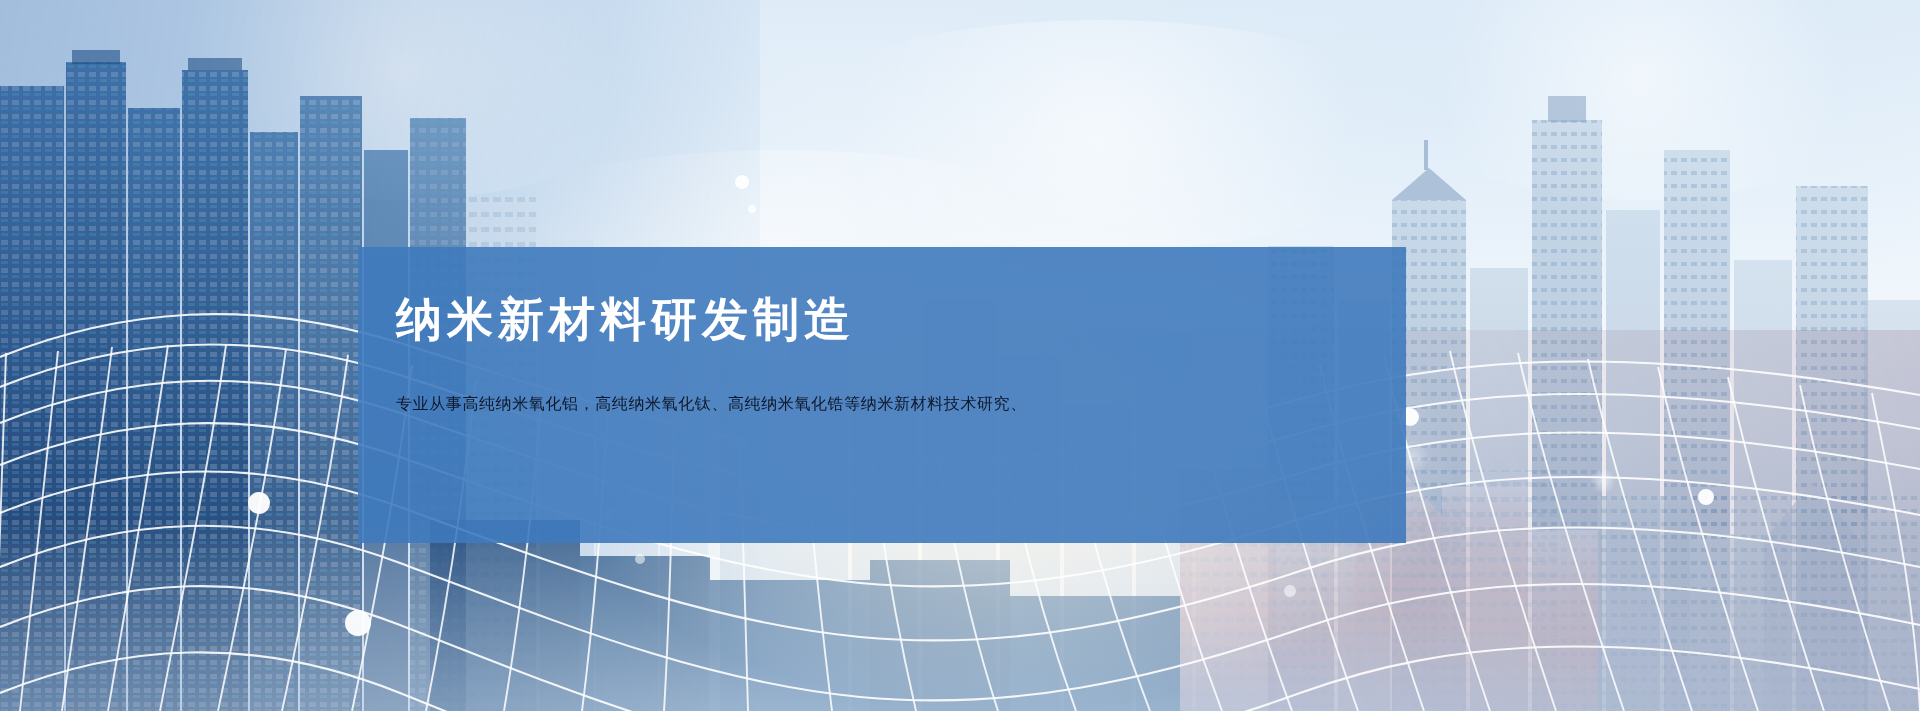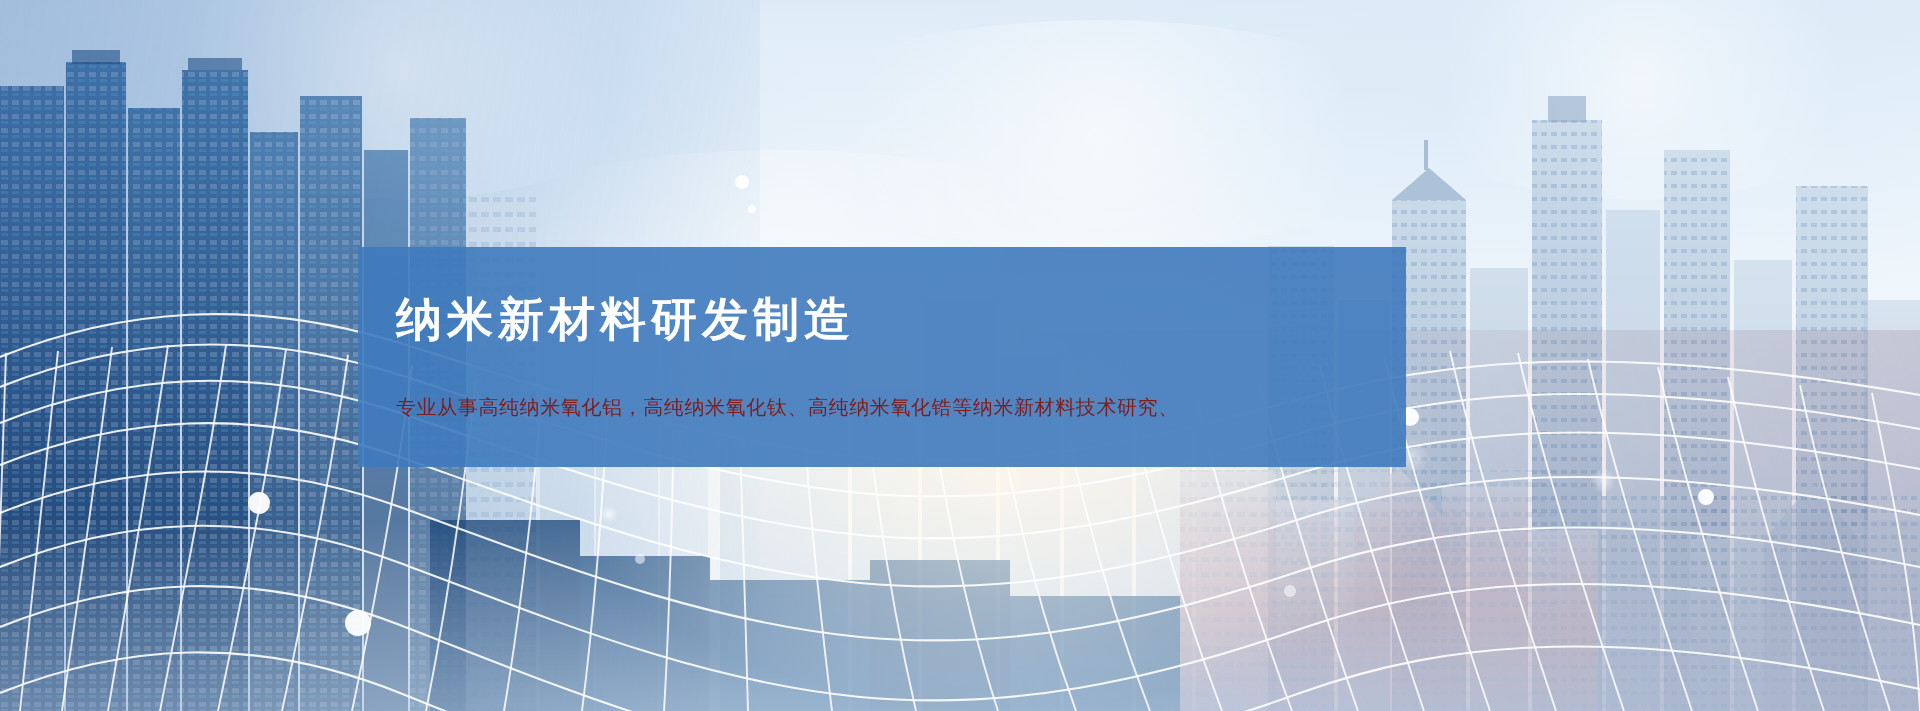--- a/index.html
+++ b/index.html
@@ -79,39 +79,39 @@
     background: radial-gradient(ellipse 620px 330px at 1010px 470px, rgba(255,248,236,0.80) 0%, rgba(255,250,240,0.25) 48%, rgba(255,255,255,0) 72%);
     pointer-events: none;
   }
 
   
   .panel {
     position: absolute;
     left: 358px;
     top: 247px;
     width: 1048px;
-    height: 220px;
+    height: 296px;
     background: rgba(63,122,188,0.90);
     box-sizing: border-box;
     padding: 46px 0 0 38px;
   }
   .panel-title {
     margin: 0;
     color: #ffffff;
     font-size: 46px;
     font-weight: bold;
     letter-spacing: 5px;
     line-height: 1.15;
     white-space: nowrap;
   }
   .panel-sub {
     margin: 0;
     padding-top: 42px;
-    color: #7f1d1d;
-    font-size: 20px;
+    color: #0f172a;
+    font-size: 16px;
     font-weight: normal;
     line-height: 1.95;
     letter-spacing: 0.6px;
     max-width: 800px;
   }
   .panel-sub .ln { display: block; }
 </style>
 </head>
 <body>
 

